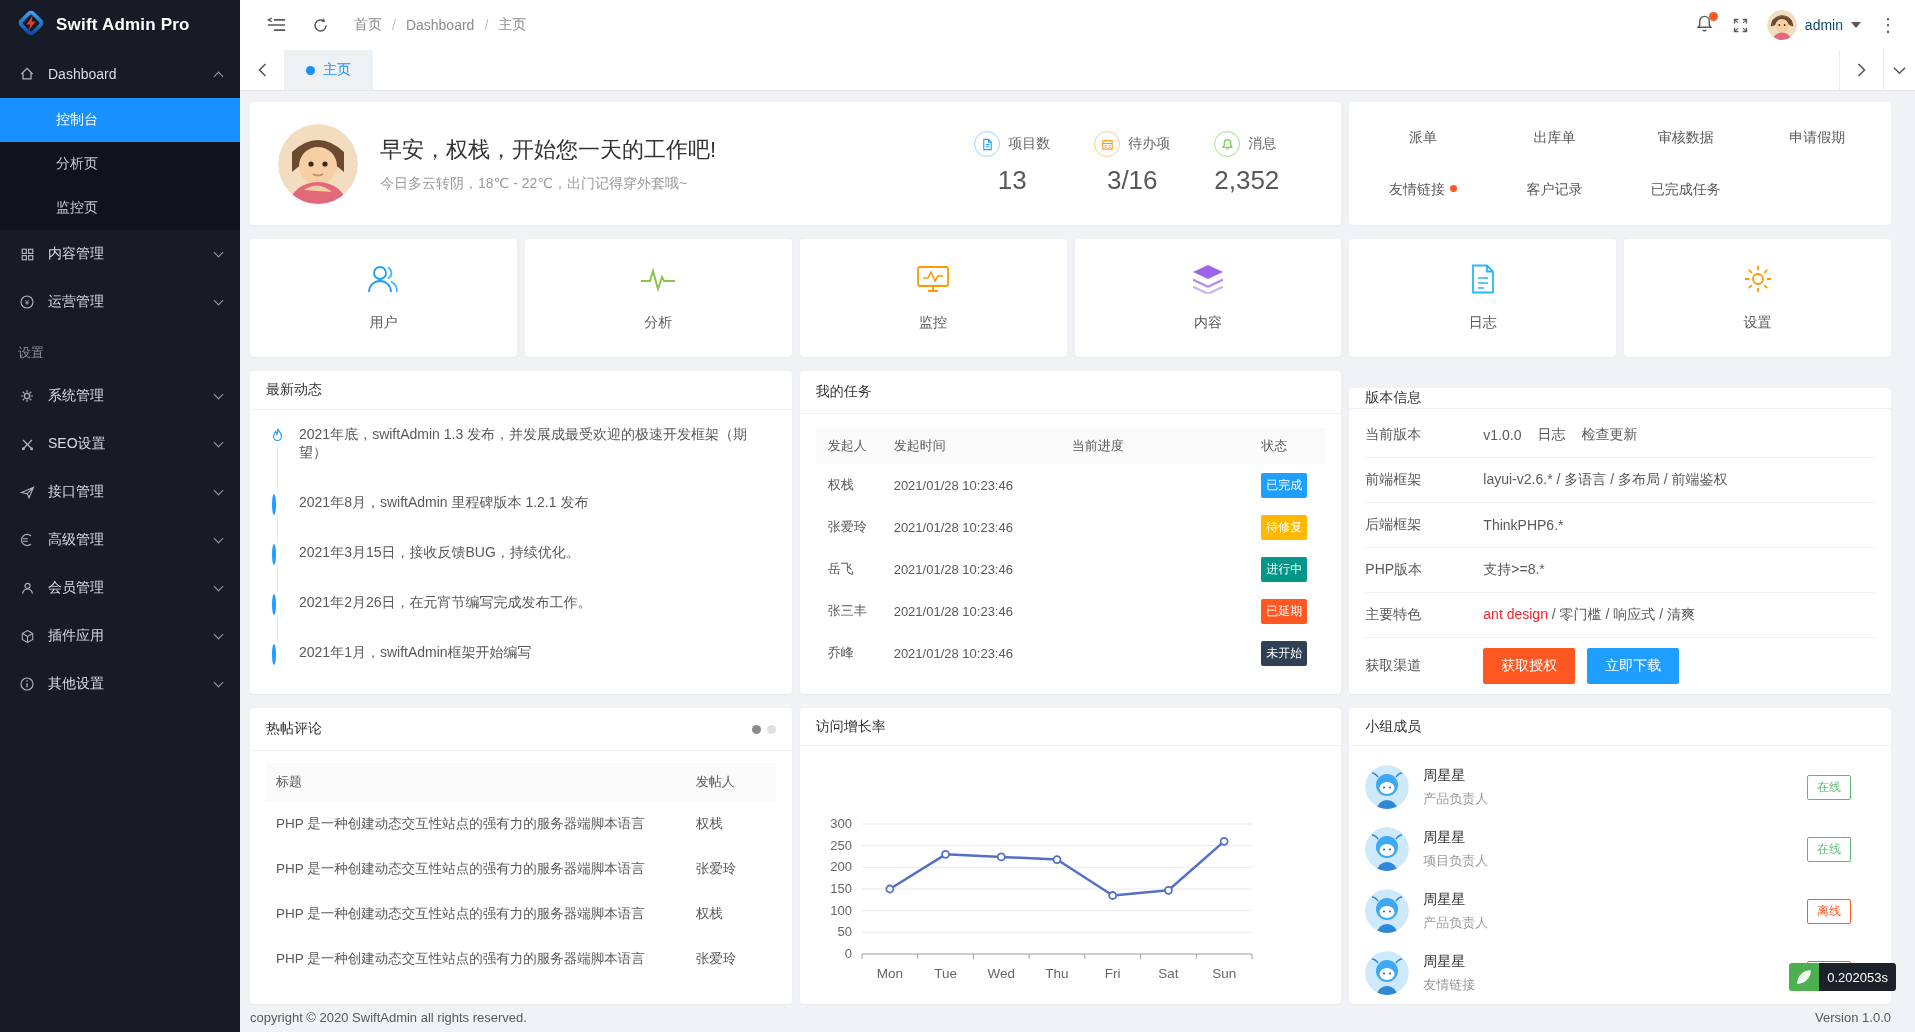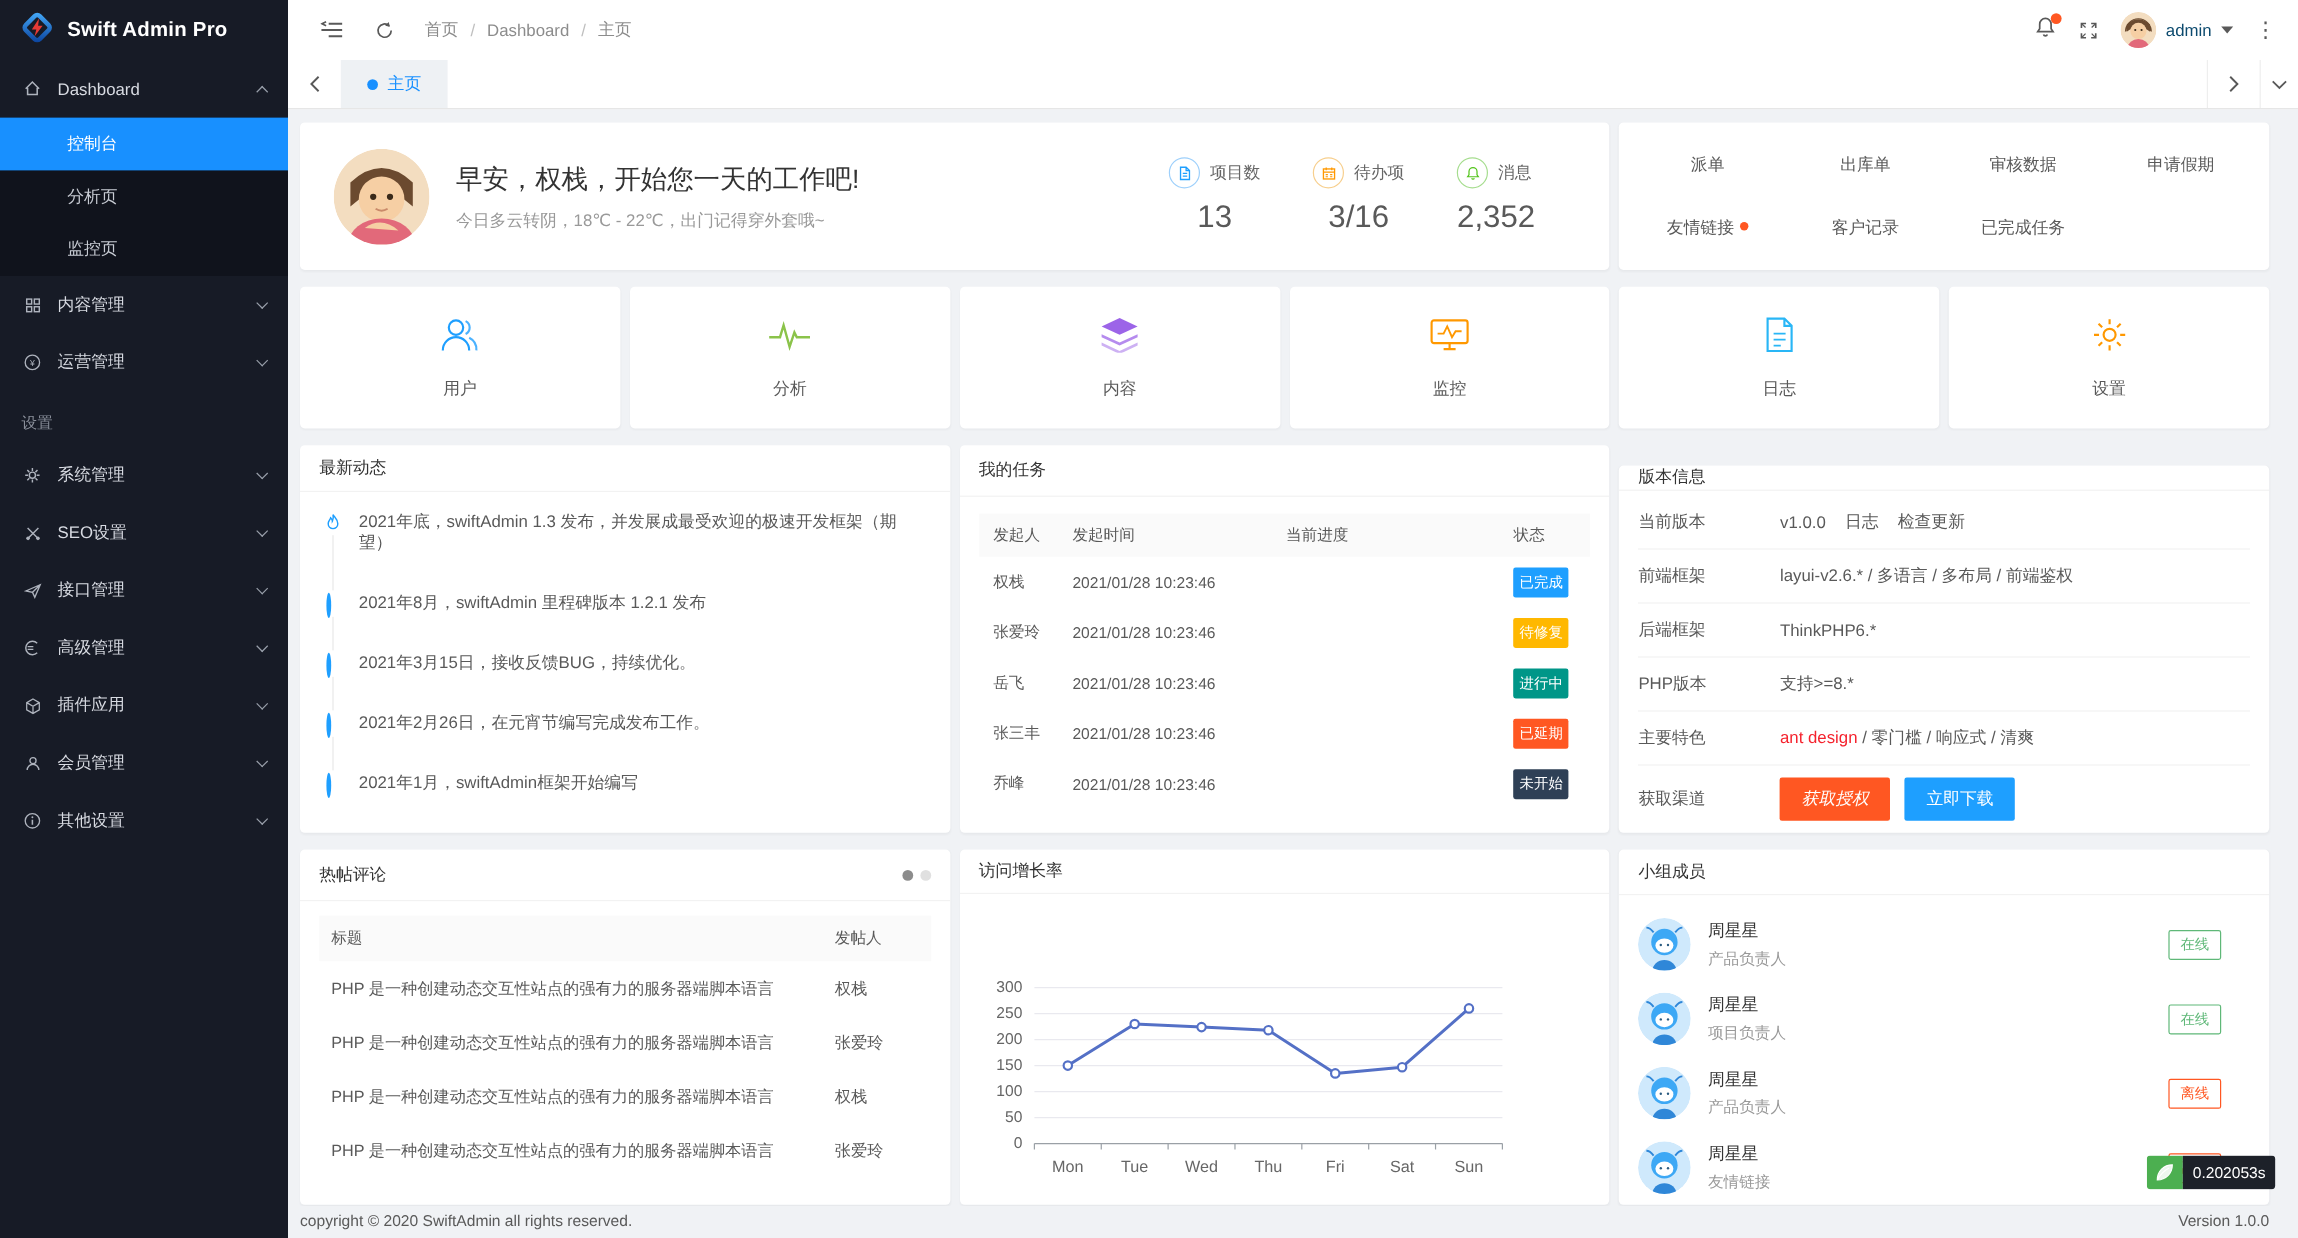--- a/index.html
+++ b/index.html
@@ -100,21 +100,21 @@
   
   .version { grid-column:5/7; display:flex; flex-direction:column;margin-top:17px; }
   .vrows { padding:4px 16px 0 16px; }
   .vrow { display:flex; align-items:center; min-height:45px; border-bottom:1px solid #f2f2f2; font-size:14px; color:#595959; }
   .vrow:last-child { border-bottom:none; min-height:56px; }
   .vlabel { width:118px; color:#595959; }
   .vval { color:#595959; }
   .vlink { margin-left:16px; cursor:pointer; color:#595959; }
   .hl-red { color:#f5222d; }
   .btn { display:inline-block; color:#fff; font-size:14px; padding:9px 18px; border-radius:2px; border:none; cursor:pointer; }
-  .btn.orange { background:#FF5722; margin-right:12px;font-style:italic; }
+  .btn.orange { background:#FF5722; margin-right:12px; }
   .btn.blue { background:#1E9FFF; }
 
   
   .hot { grid-column:1/3; display:flex; flex-direction:column; }
   .dots { margin-left:auto; display:flex; gap:6px; }
   .dot { width:9px; height:9px; border-radius:50%; cursor:pointer; }
   .dot.on { background:#8c8c8c; } .dot.off { background:#e0e0e0; }
   .hot-table { padding:12px 16px 0 16px; }
   .hot-hrow { display:flex; background:#fafafa; height:38px; align-items:center; font-size:13px; color:#595959; }
   .hrow { display:flex; height:45px; align-items:center; font-size:13.5px; color:#595959; }
@@ -257,35 +257,35 @@
               <path d="M5 8.5 h6 M5 11.5 h6" stroke="#aeb3bd" stroke-width="1.4"></path>
             </svg>
         </span>
         <span class="mi-label">高级管理</span>
         <span class="chev"></span>
       </div>
 
       <div class="menu-item">
         <span class="mi-icon">
           <svg width="15" height="15" viewBox="0 0 20 20">
-              <path d="M10 2 L17 6 v8 L10 18 L3 14 v-8 Z M3 6 L10 10 L17 6 M10 10 v8" fill="none" stroke="#aeb3bd" stroke-width="1.4"></path>
-            </svg>
-        </span>
-        <span class="mi-label">插件应用</span>
-        <span class="chev"></span>
-      </div>
-
-      <div class="menu-item">
-        <span class="mi-icon">
-          <svg width="15" height="15" viewBox="0 0 20 20">
               <circle cx="10" cy="6.5" r="3.4" fill="none" stroke="#aeb3bd" stroke-width="1.5"></circle>
               <path d="M3.5 17 a6.5 6.5 0 0 1 13 0" fill="none" stroke="#aeb3bd" stroke-width="1.5"></path>
             </svg>
         </span>
         <span class="mi-label">会员管理</span>
+        <span class="chev"></span>
+      </div>
+
+      <div class="menu-item">
+        <span class="mi-icon">
+          <svg width="15" height="15" viewBox="0 0 20 20">
+              <path d="M10 2 L17 6 v8 L10 18 L3 14 v-8 Z M3 6 L10 10 L17 6 M10 10 v8" fill="none" stroke="#aeb3bd" stroke-width="1.4"></path>
+            </svg>
+        </span>
+        <span class="mi-label">插件应用</span>
         <span class="chev"></span>
       </div>
 
       <div class="menu-item">
         <span class="mi-icon">
           <svg width="16" height="16" viewBox="0 0 20 20">
               <circle cx="10" cy="10" r="7.5" fill="none" stroke="#aeb3bd" stroke-width="1.4"></circle>
               <path d="M10 9 v5" stroke="#aeb3bd" stroke-width="1.6"></path>
               <circle cx="10" cy="6.3" r="1" fill="#aeb3bd"></circle>
             </svg>
@@ -465,38 +465,38 @@
         <span>
           <svg width="36" height="30" viewBox="0 0 36 30">
               <path d="M1 17 h9 l3 -10 l5 18 l4 -12 l2 4 h11" fill="none" stroke="#8bc34a" stroke-width="2"></path>
             </svg>
         </span>
         <span class="quick-label">分析</span>
       </section>
       <section class="card quick">
         <span>
           <svg width="34" height="30" viewBox="0 0 34 30">
+              <rect x="2" y="3" width="30" height="19" rx="2" fill="none" stroke="#FF9800" stroke-width="1.8"></rect>
+              <path d="M7 14 h5 l3 -6 l4 9 l3 -5 h5" fill="none" stroke="#FF9800" stroke-width="1.6"></path>
+              <path d="M12 27 h10 M17 22 v5" stroke="#FF9800" stroke-width="1.8"></path>
+            </svg>
+        </span>
+        <span class="quick-label">监控</span>
+      </section>
+      <section class="card quick">
+        <span>
+          <svg width="34" height="30" viewBox="0 0 34 30">
               <g fill="#9C64E8">
                 <path d="M17 1 L32 8 L17 15 L2 8 Z"></path>
                 <path d="M2 14.5 L17 21.5 L32 14.5 L32 17 L17 24 L2 17 Z" opacity=".75"></path>
                 <path d="M2 21.5 L17 28.5 L32 21.5 L32 24 L17 31 L2 24 Z" opacity=".5"></path>
               </g>
             </svg>
         </span>
         <span class="quick-label">内容</span>
-      </section>
-      <section class="card quick">
-        <span>
-          <svg width="34" height="30" viewBox="0 0 34 30">
-              <rect x="2" y="3" width="30" height="19" rx="2" fill="none" stroke="#FF9800" stroke-width="1.8"></rect>
-              <path d="M7 14 h5 l3 -6 l4 9 l3 -5 h5" fill="none" stroke="#FF9800" stroke-width="1.6"></path>
-              <path d="M12 27 h10 M17 22 v5" stroke="#FF9800" stroke-width="1.8"></path>
-            </svg>
-        </span>
-        <span class="quick-label">监控</span>
       </section>
       <section class="card quick">
         <span>
           <svg width="28" height="30" viewBox="0 0 28 30">
               <path d="M4 1.5 h14 l6 6 v21 H4 Z M18 1.5 v6 h6" fill="none" stroke="#29b6f6" stroke-width="1.8"></path>
               <path d="M9 14 h10 M9 19 h10 M9 24 h6" stroke="#29b6f6" stroke-width="1.6"></path>
             </svg>
         </span>
         <span class="quick-label">日志</span>
       </section>

